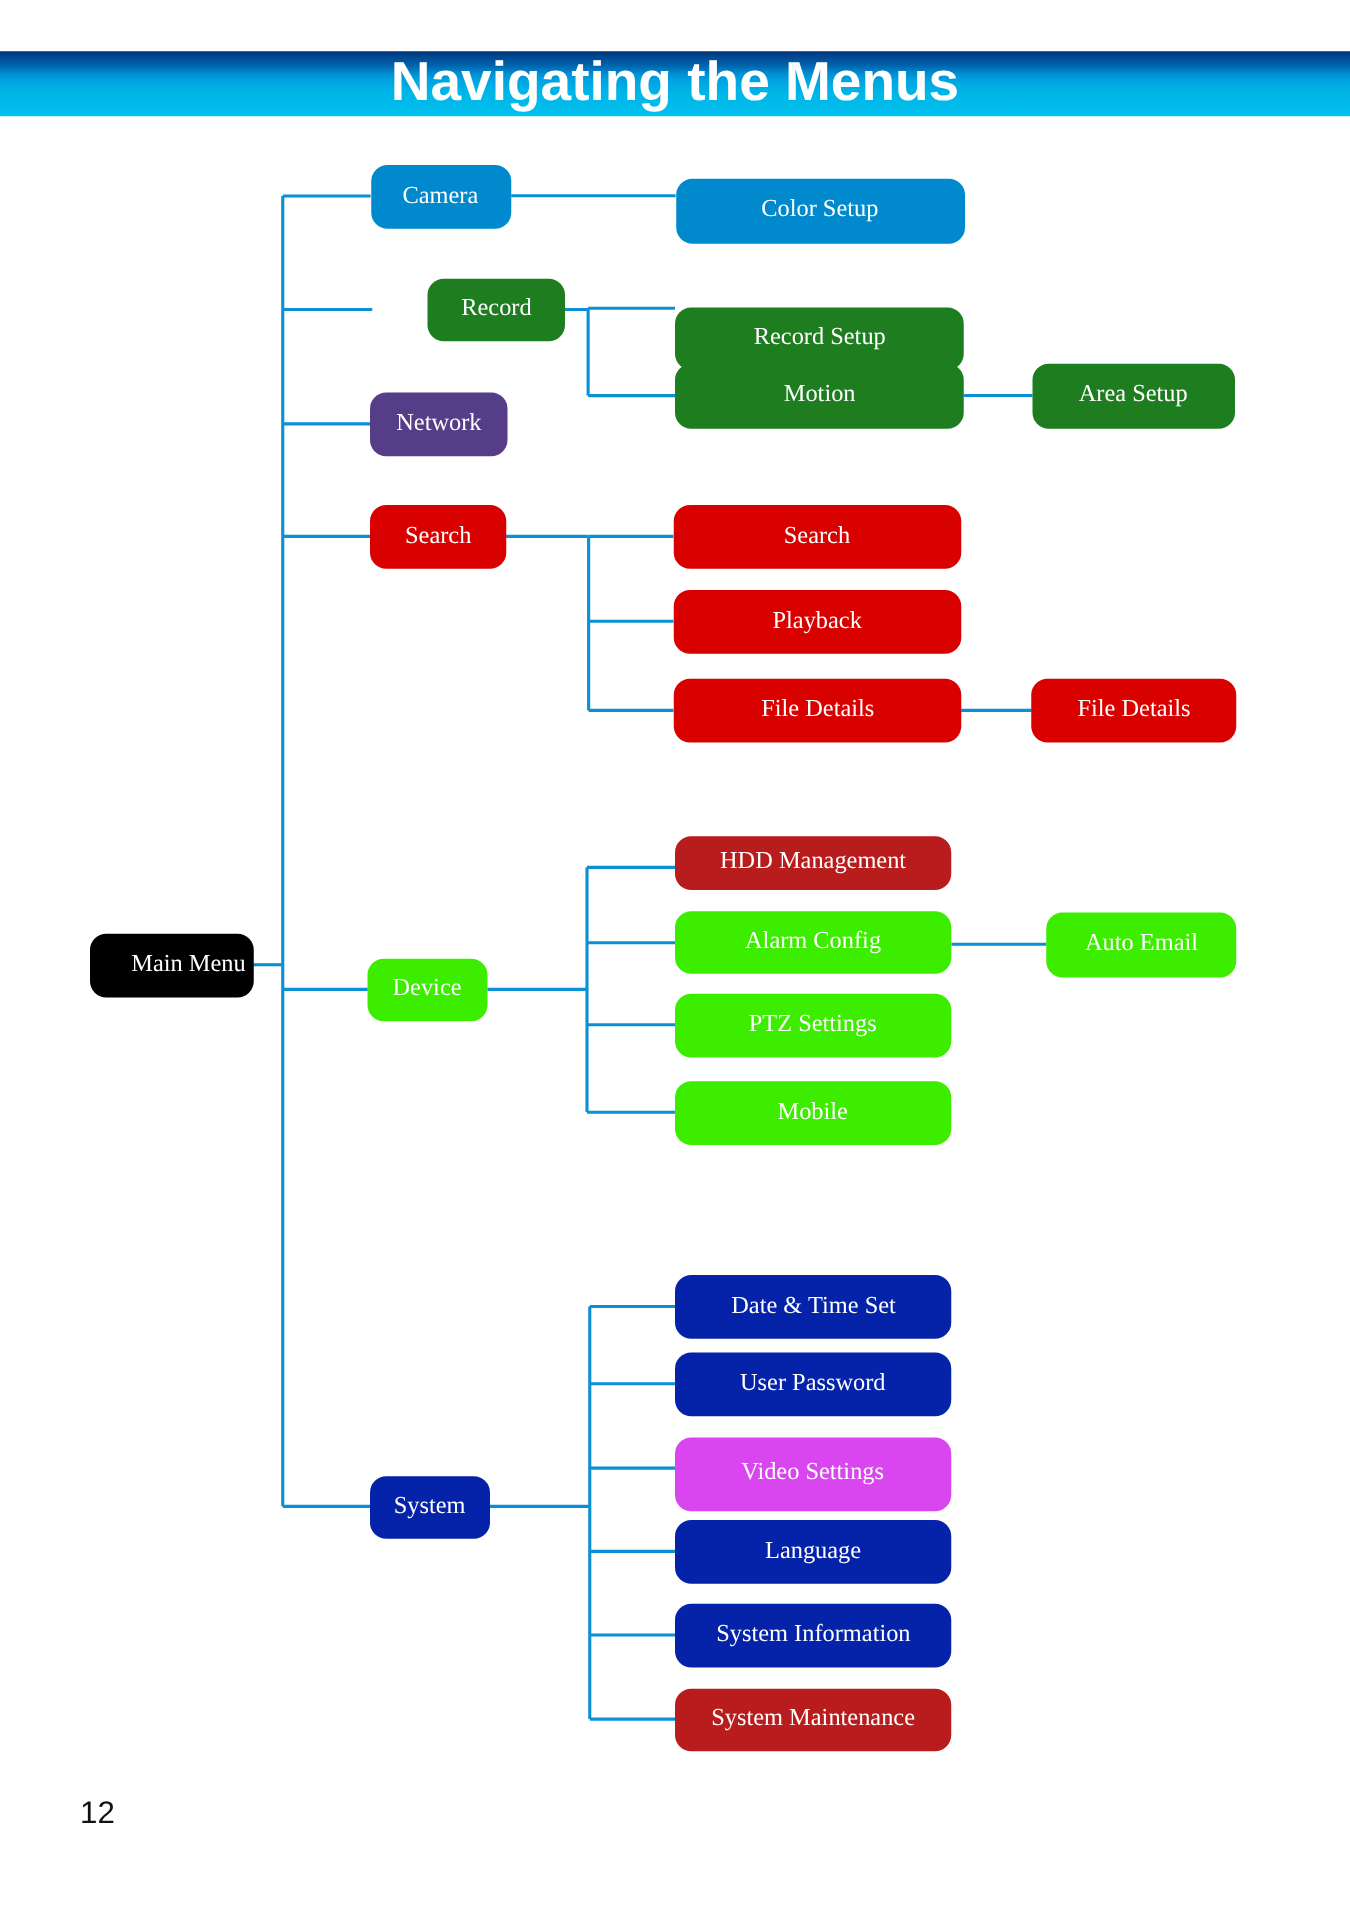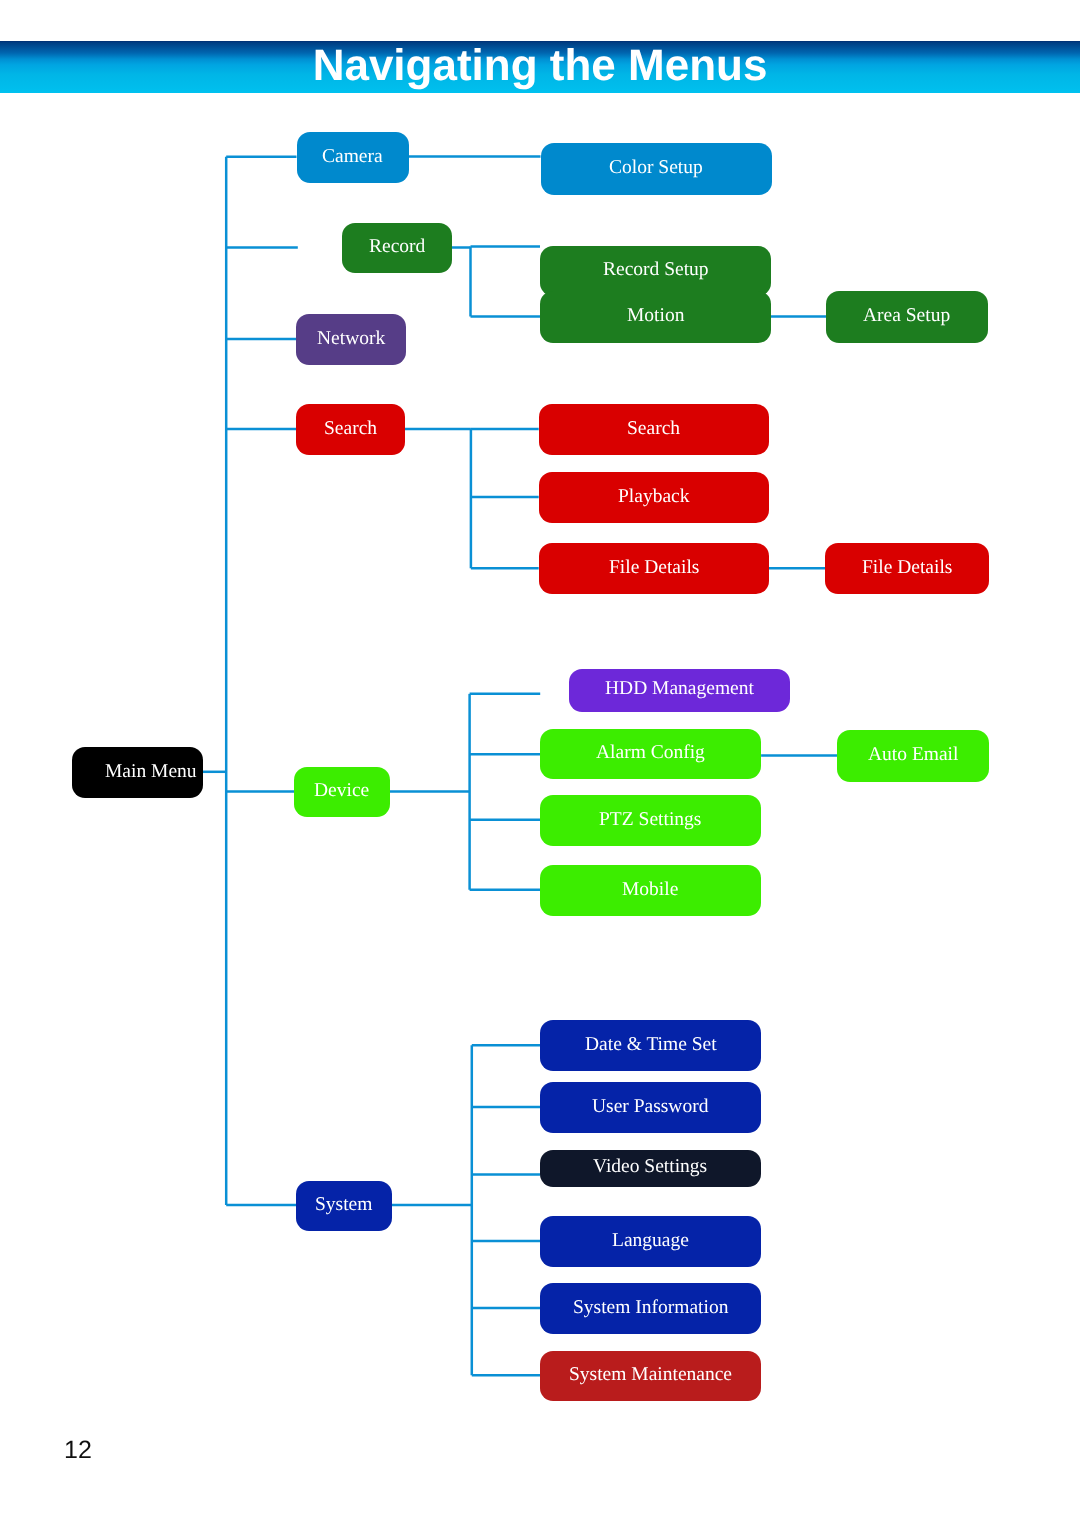--- a/index.html
+++ b/index.html
@@ -110,21 +110,21 @@
       </div>
     <div class="node" style="left: 538.7px; top: 543.4px; width: 230.2px; height: 50.8px; background: rgb(217, 0, 0);">
         <span>File Details</span>
       </div>
     <div class="node" style="left: 825.3px; top: 543.2px; width: 163.4px; height: 51.1px; background: rgb(217, 0, 0);">
         <span>File Details</span>
       </div>
     <div class="node" style="left: 294.3px; top: 766.5px; width: 95.6px; height: 50.9px; background: rgb(60, 237, 0);">
         <span>Device</span>
       </div>
-    <div class="node" style="left: 540.2px; top: 668.6px; width: 220.9px; height: 43px; background: #6d28d9; margin-left: 29px;">
+    <div class="node" style="left: 540.2px; top: 668.6px; width: 220.9px; height: 43px; background: #b91c1c;">
         <span>HDD Management</span>
       </div>
     <div class="node" style="left: 540.2px; top: 728.9px; width: 220.9px; height: 50px; background: rgb(60, 237, 0); text-align: right;">
         <span>Alarm Config</span>
       </div>
     <div class="node" style="left: 837.1px; top: 730.2px; width: 151.6px; height: 51.4px; background: rgb(60, 237, 0);">
         <span>Auto Email</span>
       </div>
     <div class="node" style="left: 540.2px; top: 794.7px; width: 220.9px; height: 51.2px; background: rgb(60, 237, 0);">
         <span>PTZ Settings</span>
@@ -134,21 +134,21 @@
       </div>
     <div class="node" style="left: 296.2px; top: 1180.5px; width: 95.5px; height: 50.1px; background: rgb(5, 35, 168); align-items: center;">
         <span>System</span>
       </div>
     <div class="node" style="left: 540.2px; top: 1020.1px; width: 220.4px; height: 51.1px; background: rgb(5, 35, 168);">
         <span>Date &amp; Time Set</span>
       </div>
     <div class="node" style="left: 540.2px; top: 1082px; width: 220.4px; height: 51px; background: rgb(5, 35, 168);">
         <span>User Password</span>
       </div>
-    <div class="node" style="left: 540.2px; top: 1149.5px; width: 220.4px; height: 37px; background: #0f172a; align-items: center;">
+    <div class="node" style="left: 540.2px; top: 1149.5px; width: 220.4px; height: 59px; background: #d946ef; align-items: center;">
         <span>Video Settings</span>
       </div>
     <div class="node" style="left: 540.2px; top: 1215.8px; width: 220.4px; height: 51.5px; background: rgb(5, 35, 168);">
         <span>Language</span>
       </div>
     <div class="node" style="left: 540.2px; top: 1283px; width: 220.4px; height: 50.9px; background: rgb(5, 35, 168);">
         <span>System Information</span>
       </div>
     <div class="node" style="left: 540.2px; top: 1350.6px; width: 220.4px; height: 50.3px; background: #b91c1c;">
         <span>System Maintenance</span>

